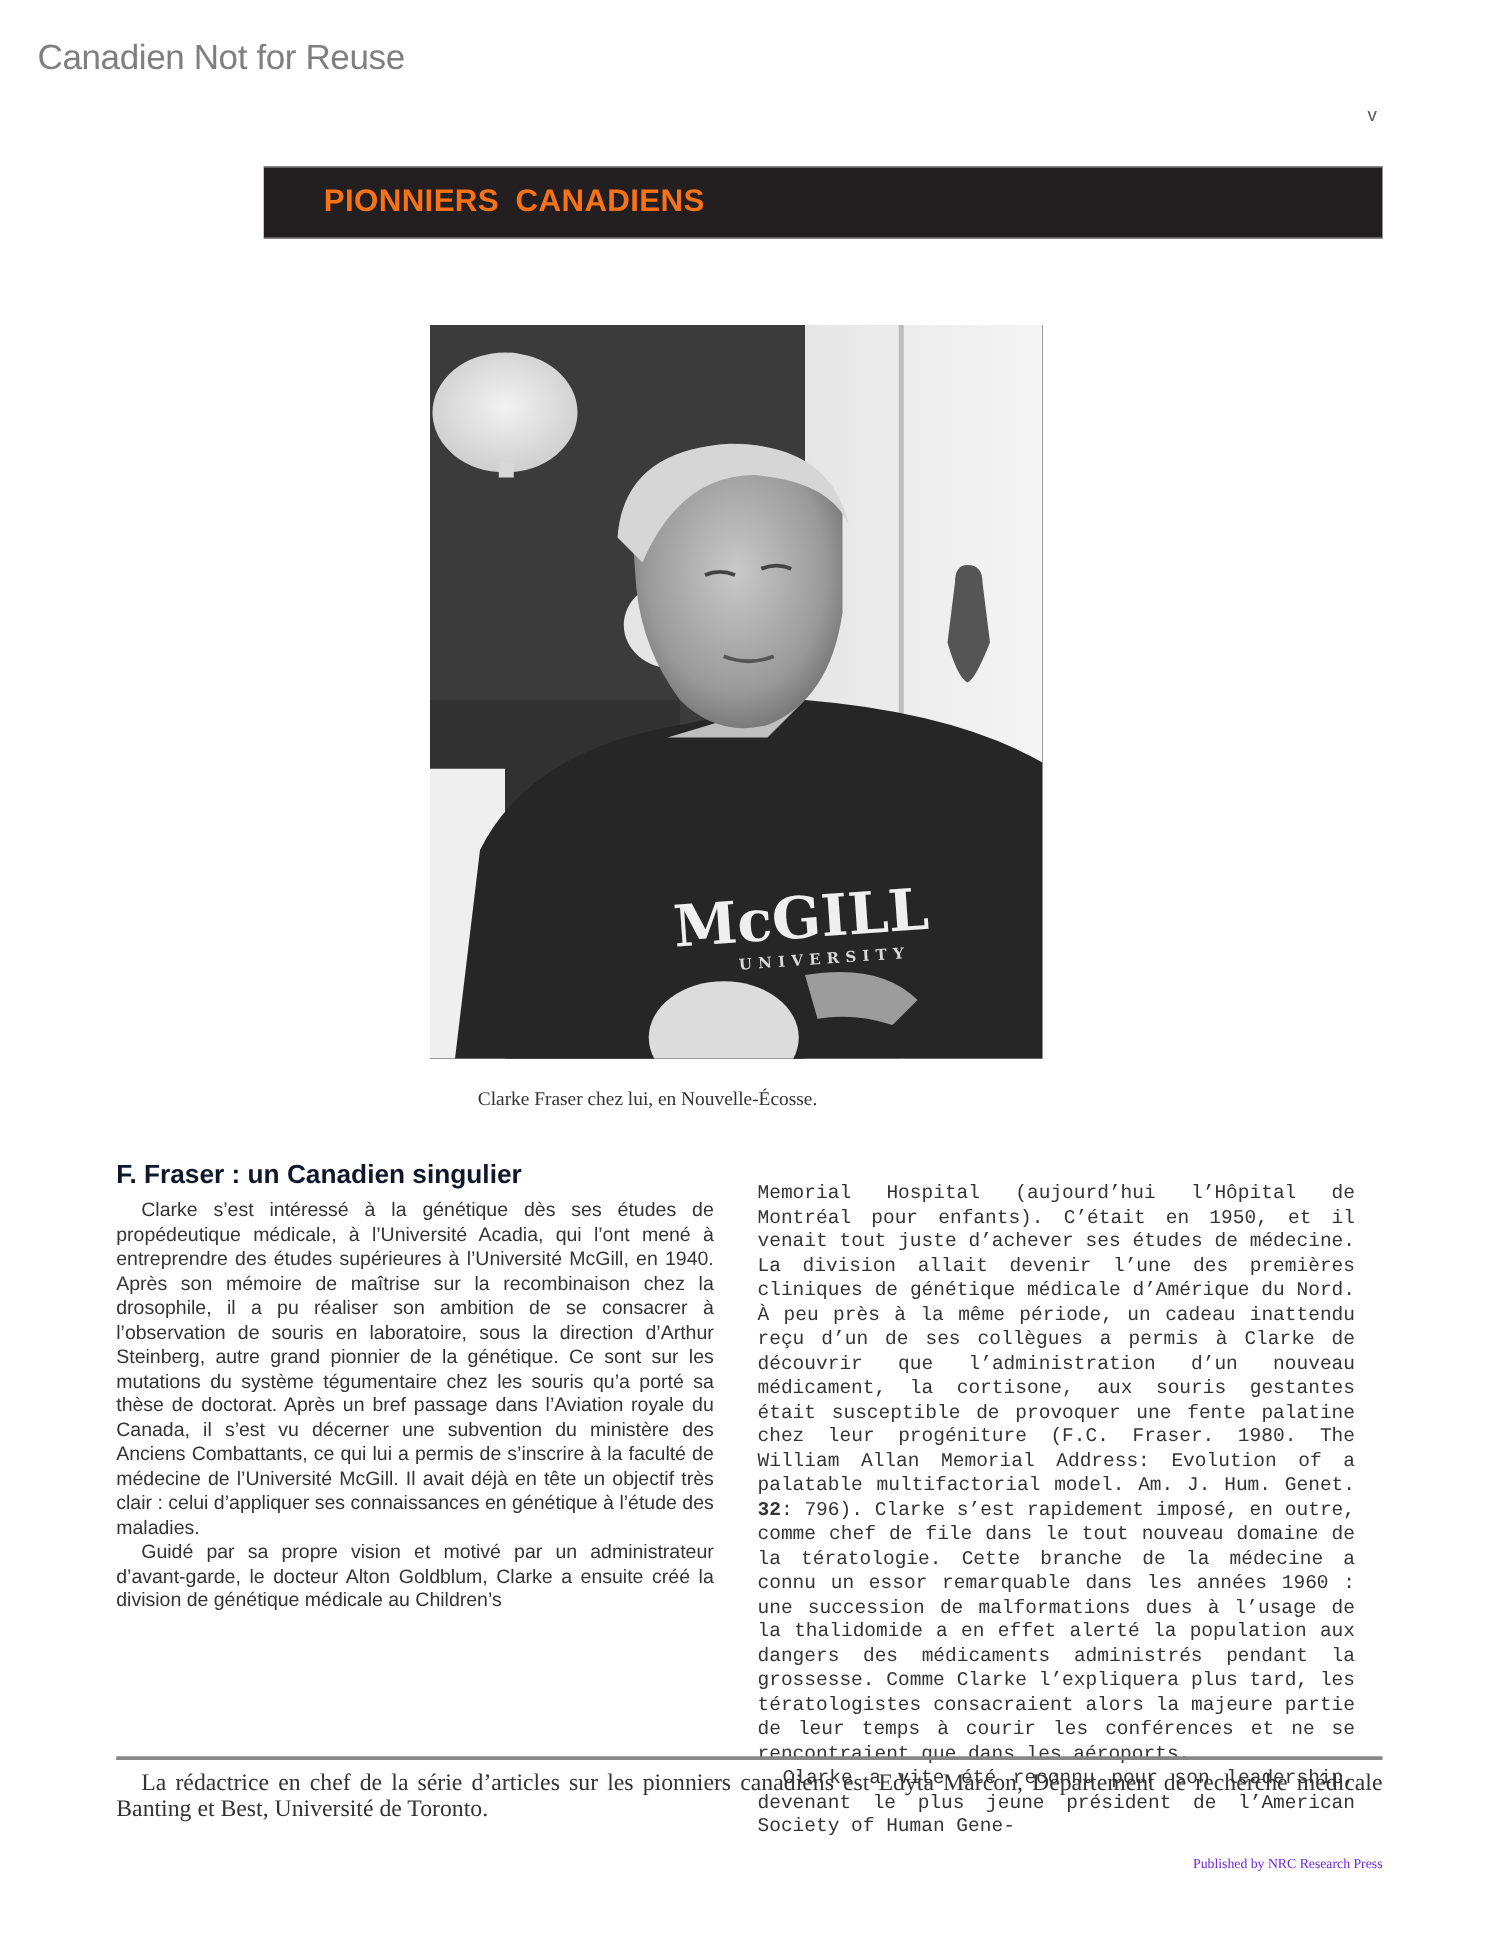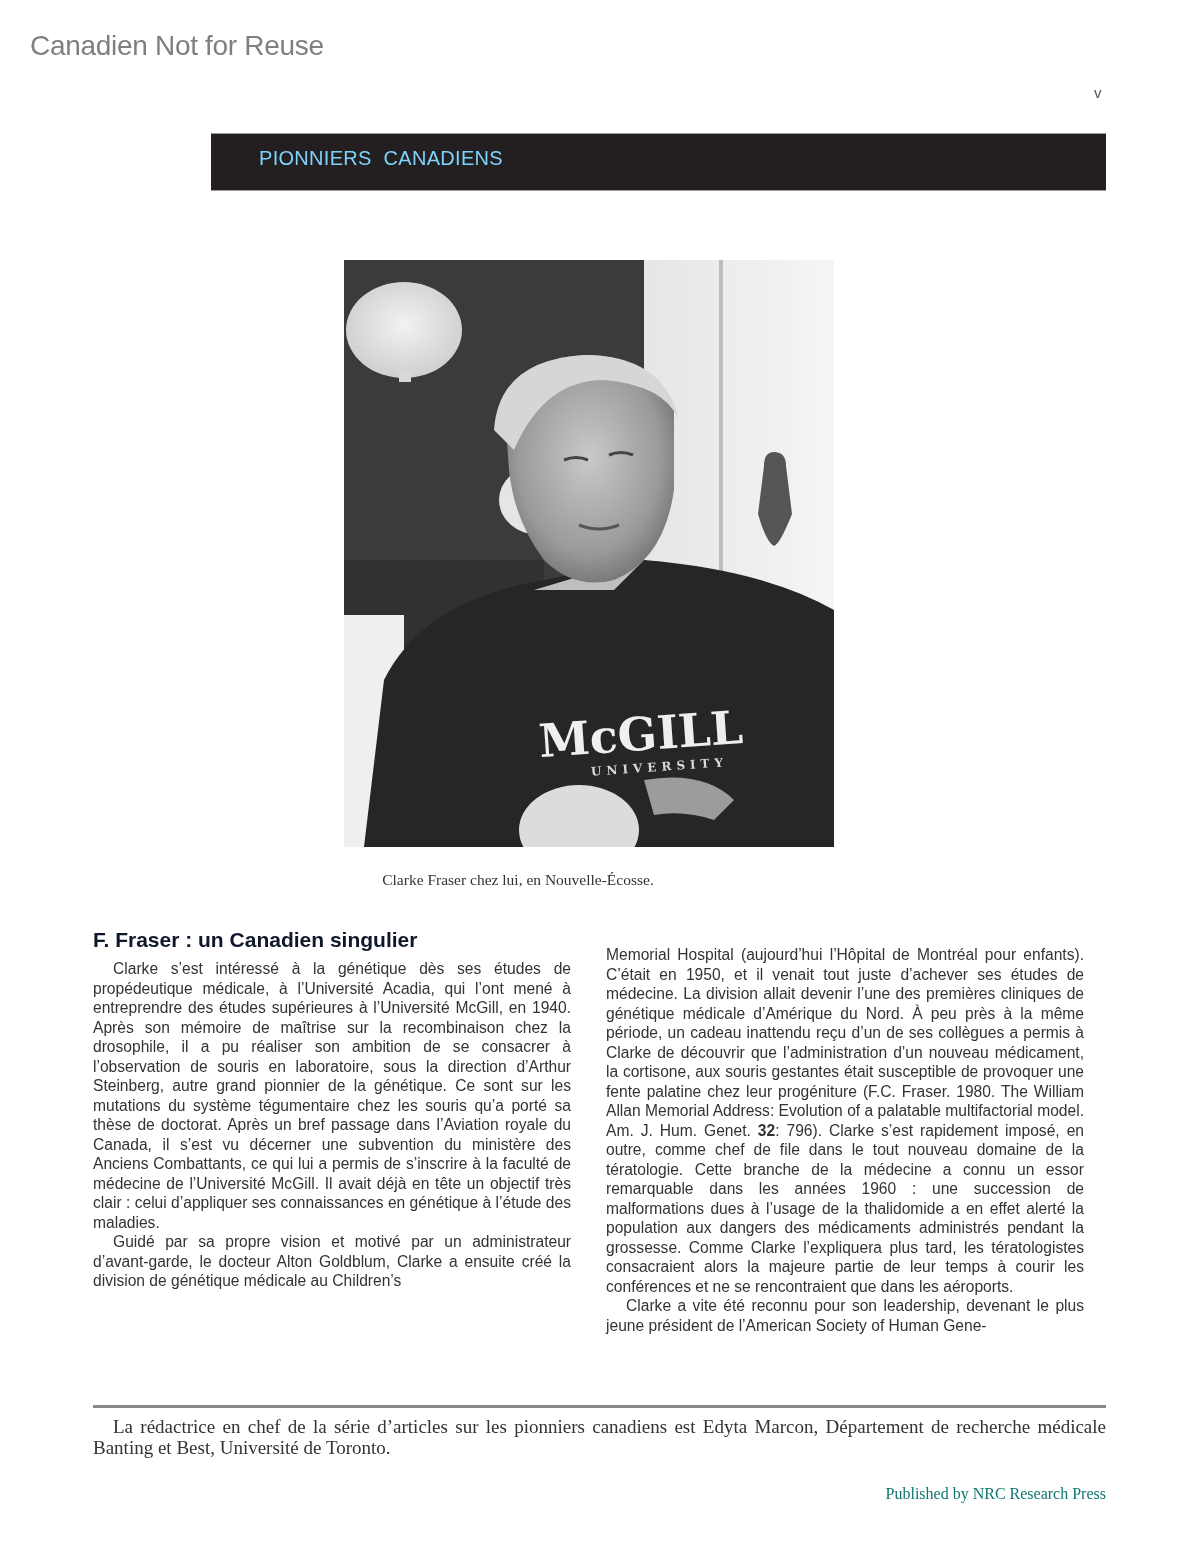--- a/index.html
+++ b/index.html
@@ -16,57 +16,57 @@
       position: absolute; left: 1094px; top: 84px;
       font-size: 15px; color: #555;
     }
     .banner {
       position: absolute; left: 211px; top: 133px; width: 895px; height: 58px;
       background: #231f20; border-top: 1px solid #999; border-bottom: 1px solid #999;
       box-sizing: border-box;
     }
     .banner-title {
       position: absolute; left: 48px; top: 13px;
-      color: #7dd3fc; font-weight: normal; font-size: 20px; letter-spacing: 0.3px;
+      color: #f97316; font-weight: bold; font-size: 25px; letter-spacing: 0.3px;
       word-spacing: 6px;
     }
     .photo {
       position: absolute; left: 344px; top: 260px; width: 490px; height: 587px;
       overflow: hidden; background: #3a3a3a;
     }
     .photo svg { display: block; }
     .caption {
       position: absolute; left: 0; width: 1036px; top: 871px; text-align: center;
       font-family: "Liberation Serif", serif; font-size: 15.5px; color: #333;
     }
     .col {
       position: absolute; top: 928px; width: 478px;
       font-size: 15.6px; line-height: 19.5px; color: #333;
       text-align: justify;
     }
     .col-left { left: 93px; }
-    .col-right { left: 606px; top: 945px; }
+    .col-right { left: 606px; top: 945px; font-family: Liberation Mono, monospace; }
     .article-title {
       font-weight: bold; font-size: 21px; color: #0f172a; margin: 0 0 7px 0;
       line-height: 24px; text-align: left;
     }
     .para { margin: 0; text-indent: 20px; }
     .para.noindent { text-indent: 0; }
     .footnote-rule {
       position: absolute; left: 93px; top: 1405px; width: 1013px; height: 3px;
       background: #888;
     }
     .footnote {
       position: absolute; left: 93px; top: 1416px; width: 1013px;
       font-family: "Liberation Serif", serif; font-size: 19px; line-height: 21px;
       color: #333; text-align: justify; text-indent: 20px;
     }
     .publisher {
       position: absolute; right: 94px; top: 1485px;
-      font-family: "Liberation Serif", serif; font-size: 16px; color: #0f766e;
+      font-family: "Liberation Serif", serif; font-size: 11px; color: #6d28d9;
     }
   </style>
 </head>
 <body>
 
 <div class="watermark">Canadien Not for Reuse</div>
 <div class="page-number">v</div>
 
 <div class="banner">
   <div class="banner-title">PIONNIERS CANADIENS</div>

